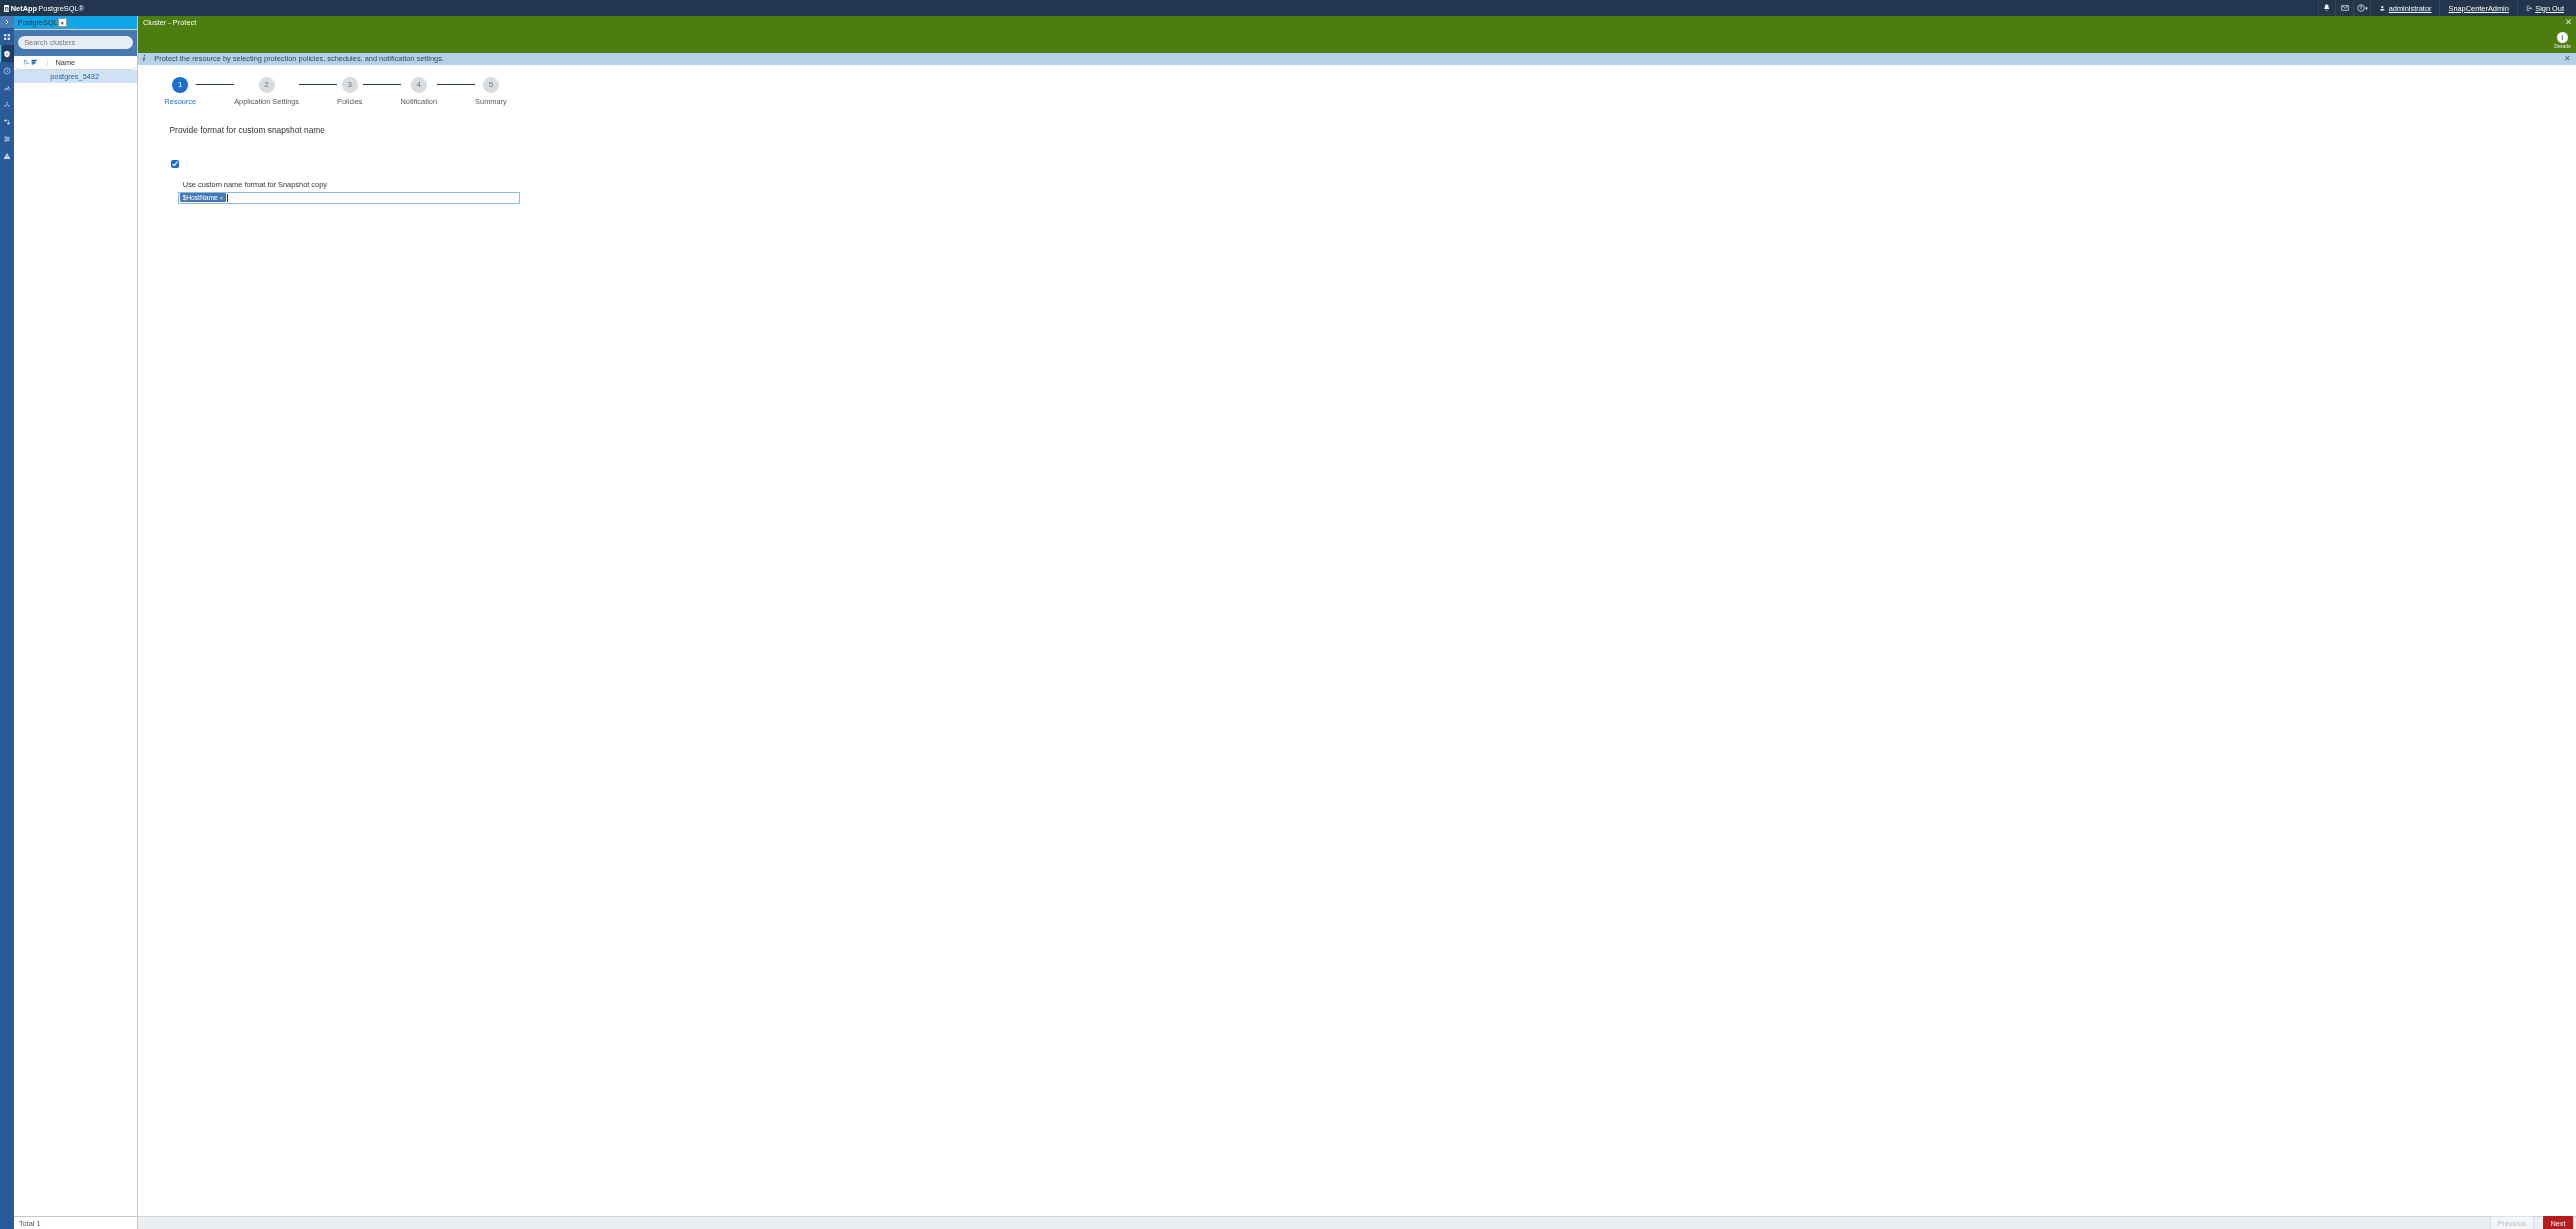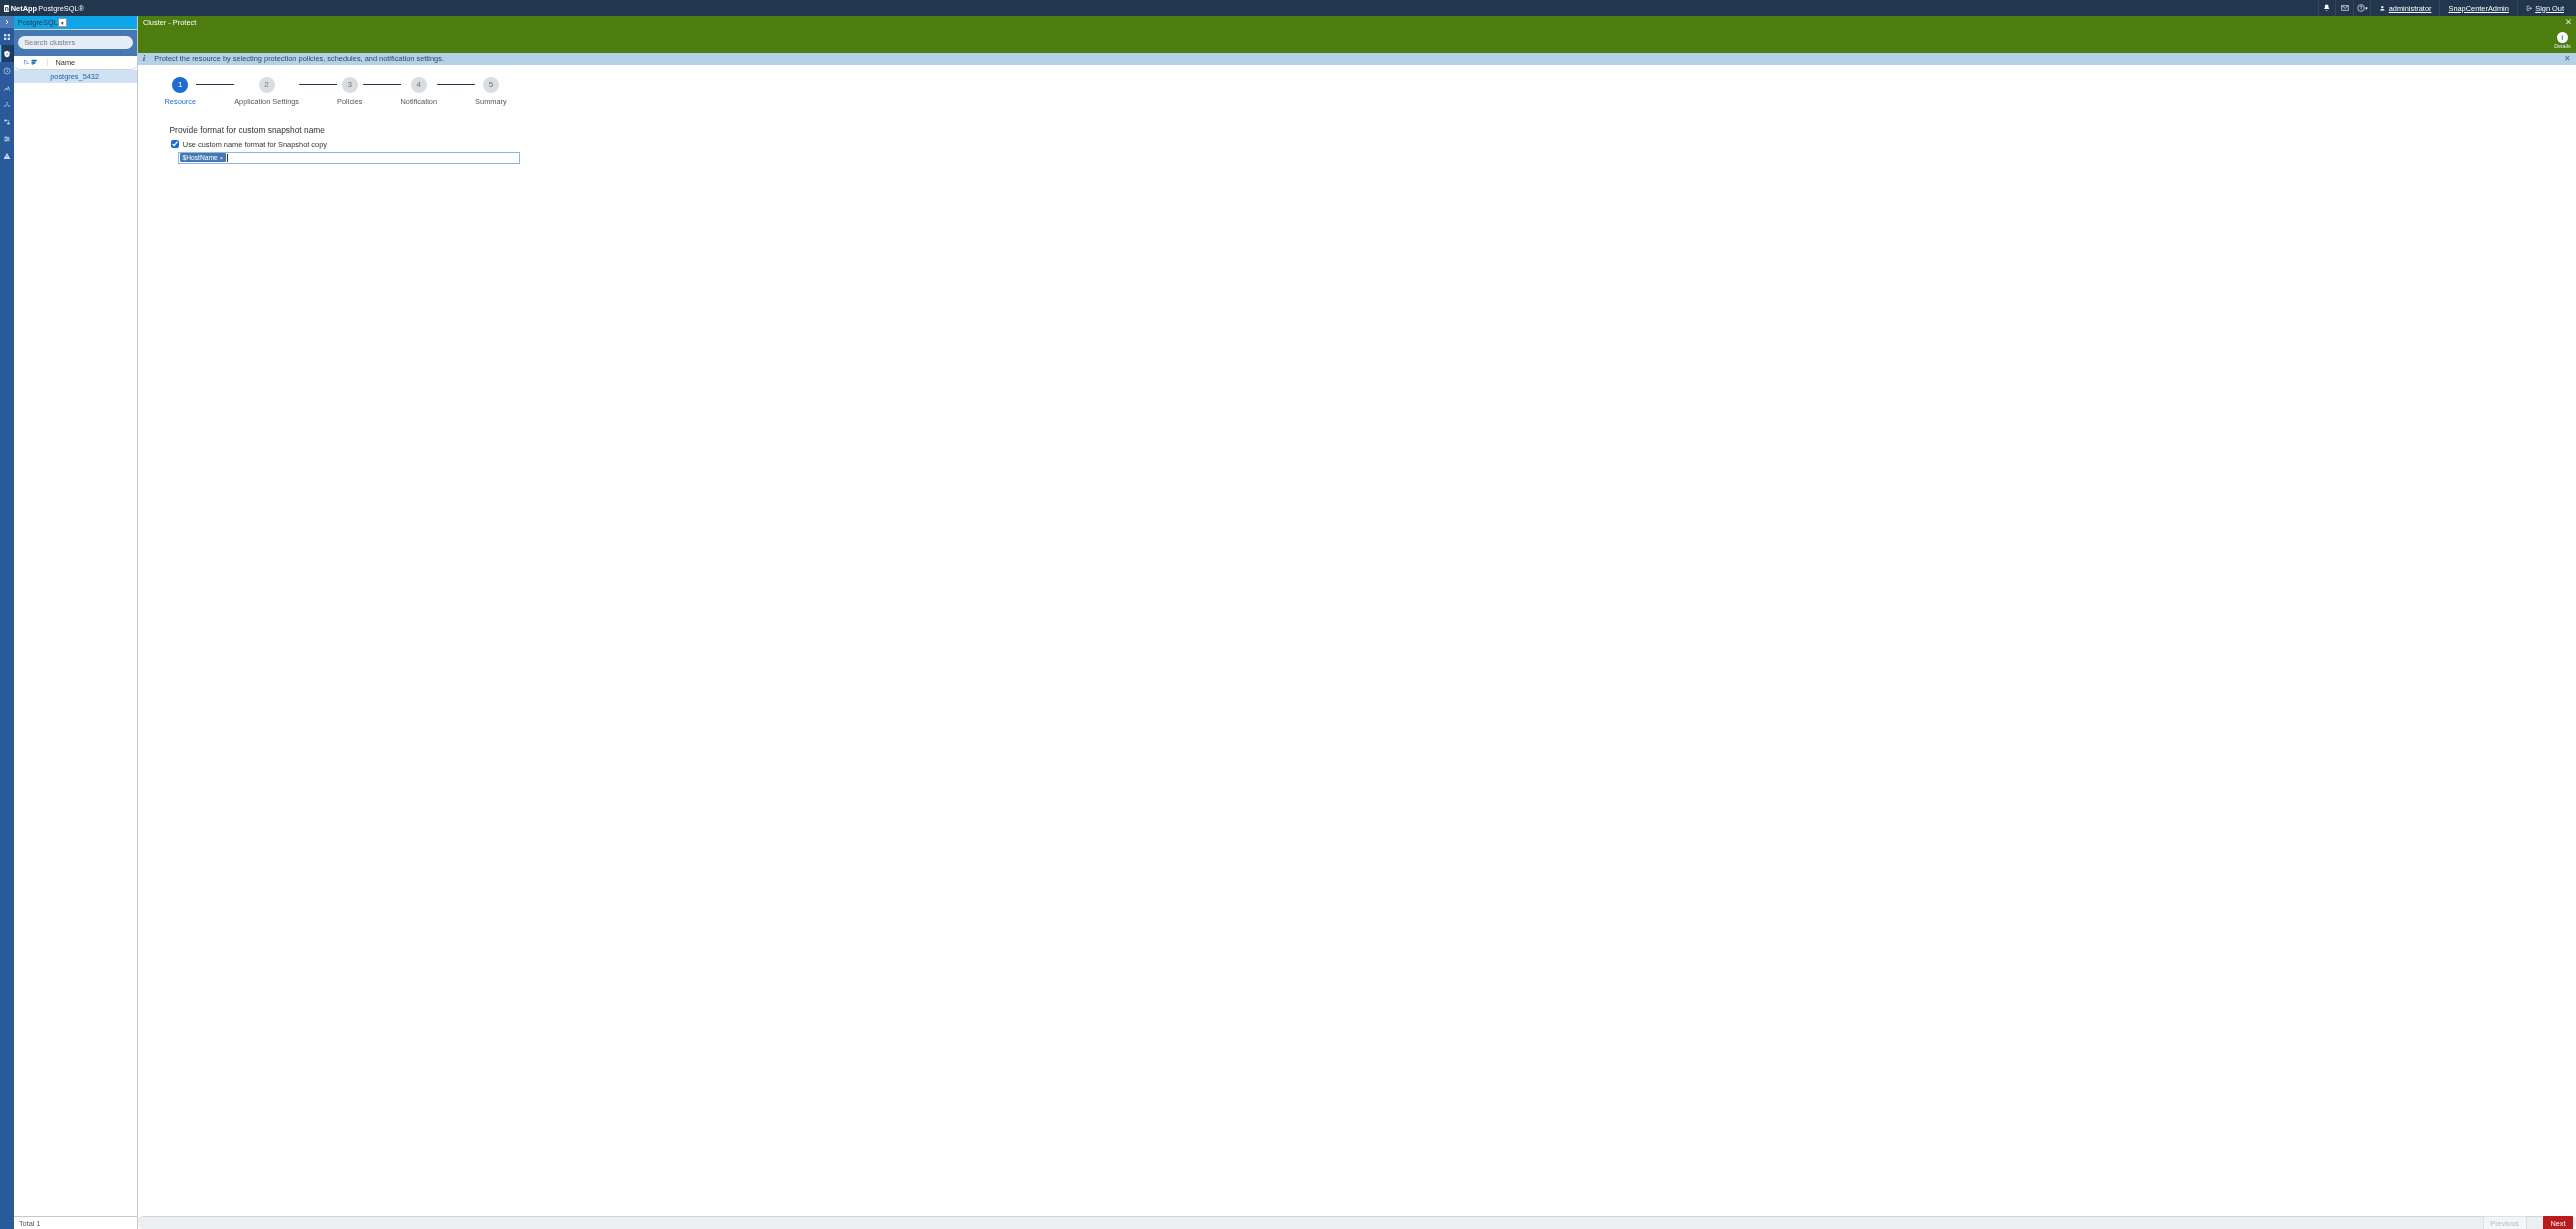--- a/index.html
+++ b/index.html
@@ -63,28 +63,28 @@
   .step.active .step-label { color:#1b6dd1;}
   .step-label { margin-top:4px; white-space:nowrap;}
   .step-line { width:38px; height:1.3px; background:#23374e; margin-top:7.4px;}
   .steps-inner { display:flex; align-items:flex-start;}
 
   
   .form-area { padding:19px 0 0 32px; max-width:404px;}
   .form-title { font-size:8.4px; color:#333; margin-bottom:5.4px;}
   .chk-row { display:flex; align-items:center; gap:4px; margin-bottom:2.7px; margin-left:1.3px;}
   .chk-row input { accent-color:#1b6dd1; width:8px; height:8px;}
-  .chk-row label { font-size:7.4px; color:#333;}
+  .chk-row label { font-size:7.4px; color:#333;margin-top:40px;}
   .tag-input { margin-left:8px; width:342px; height:12px; border:0.7px solid #86b9e8; display:flex; align-items:center; padding:0.7px 1.3px; gap:1.3px;}
   .tag { background:#4679b2; color:#fff; font-size:6.7px; padding:0.7px 2.7px; border-radius:1.3px; display:flex; align-items:center; gap:2px;}
   .tag .x { font-size:6px; cursor:pointer; opacity:0.9;}
   .tag-cursor { width:0.7px; height:8px; background:#333;}
 
   
-  .main-footer { height:12.8px; background:#eceff1; border-top:0.7px solid #d0d5da; display:flex; align-items:center; justify-content:flex-end; padding:0 2.7px; gap:16px;border-radius:6px;}
+  .main-footer { height:12.8px; background:#eceff1; border-top:0.7px solid #d0d5da; display:flex; align-items:center; justify-content:flex-end; padding:0 2.7px; gap:9px;}
   .btn { font-size:7.4px; padding:1.3px 6.7px; border:0.7px solid transparent; border-radius:0.7px; cursor:pointer;}
   .btn-prev { background:#f3f5f7; color:#b6bcc4; border-color:#dbe0e6; cursor:default;}
   .btn-next { background:#b91c1c; color:#fff;}
 </style>
 </head>
 <body>
 
 <div class="top-header">
   <div class="logo">
     <span class="logo-n" style="background:#fff;color:#22374e;padding:0 0.7px;font-size:6.7px;border-radius:0.7px;">n</span>

